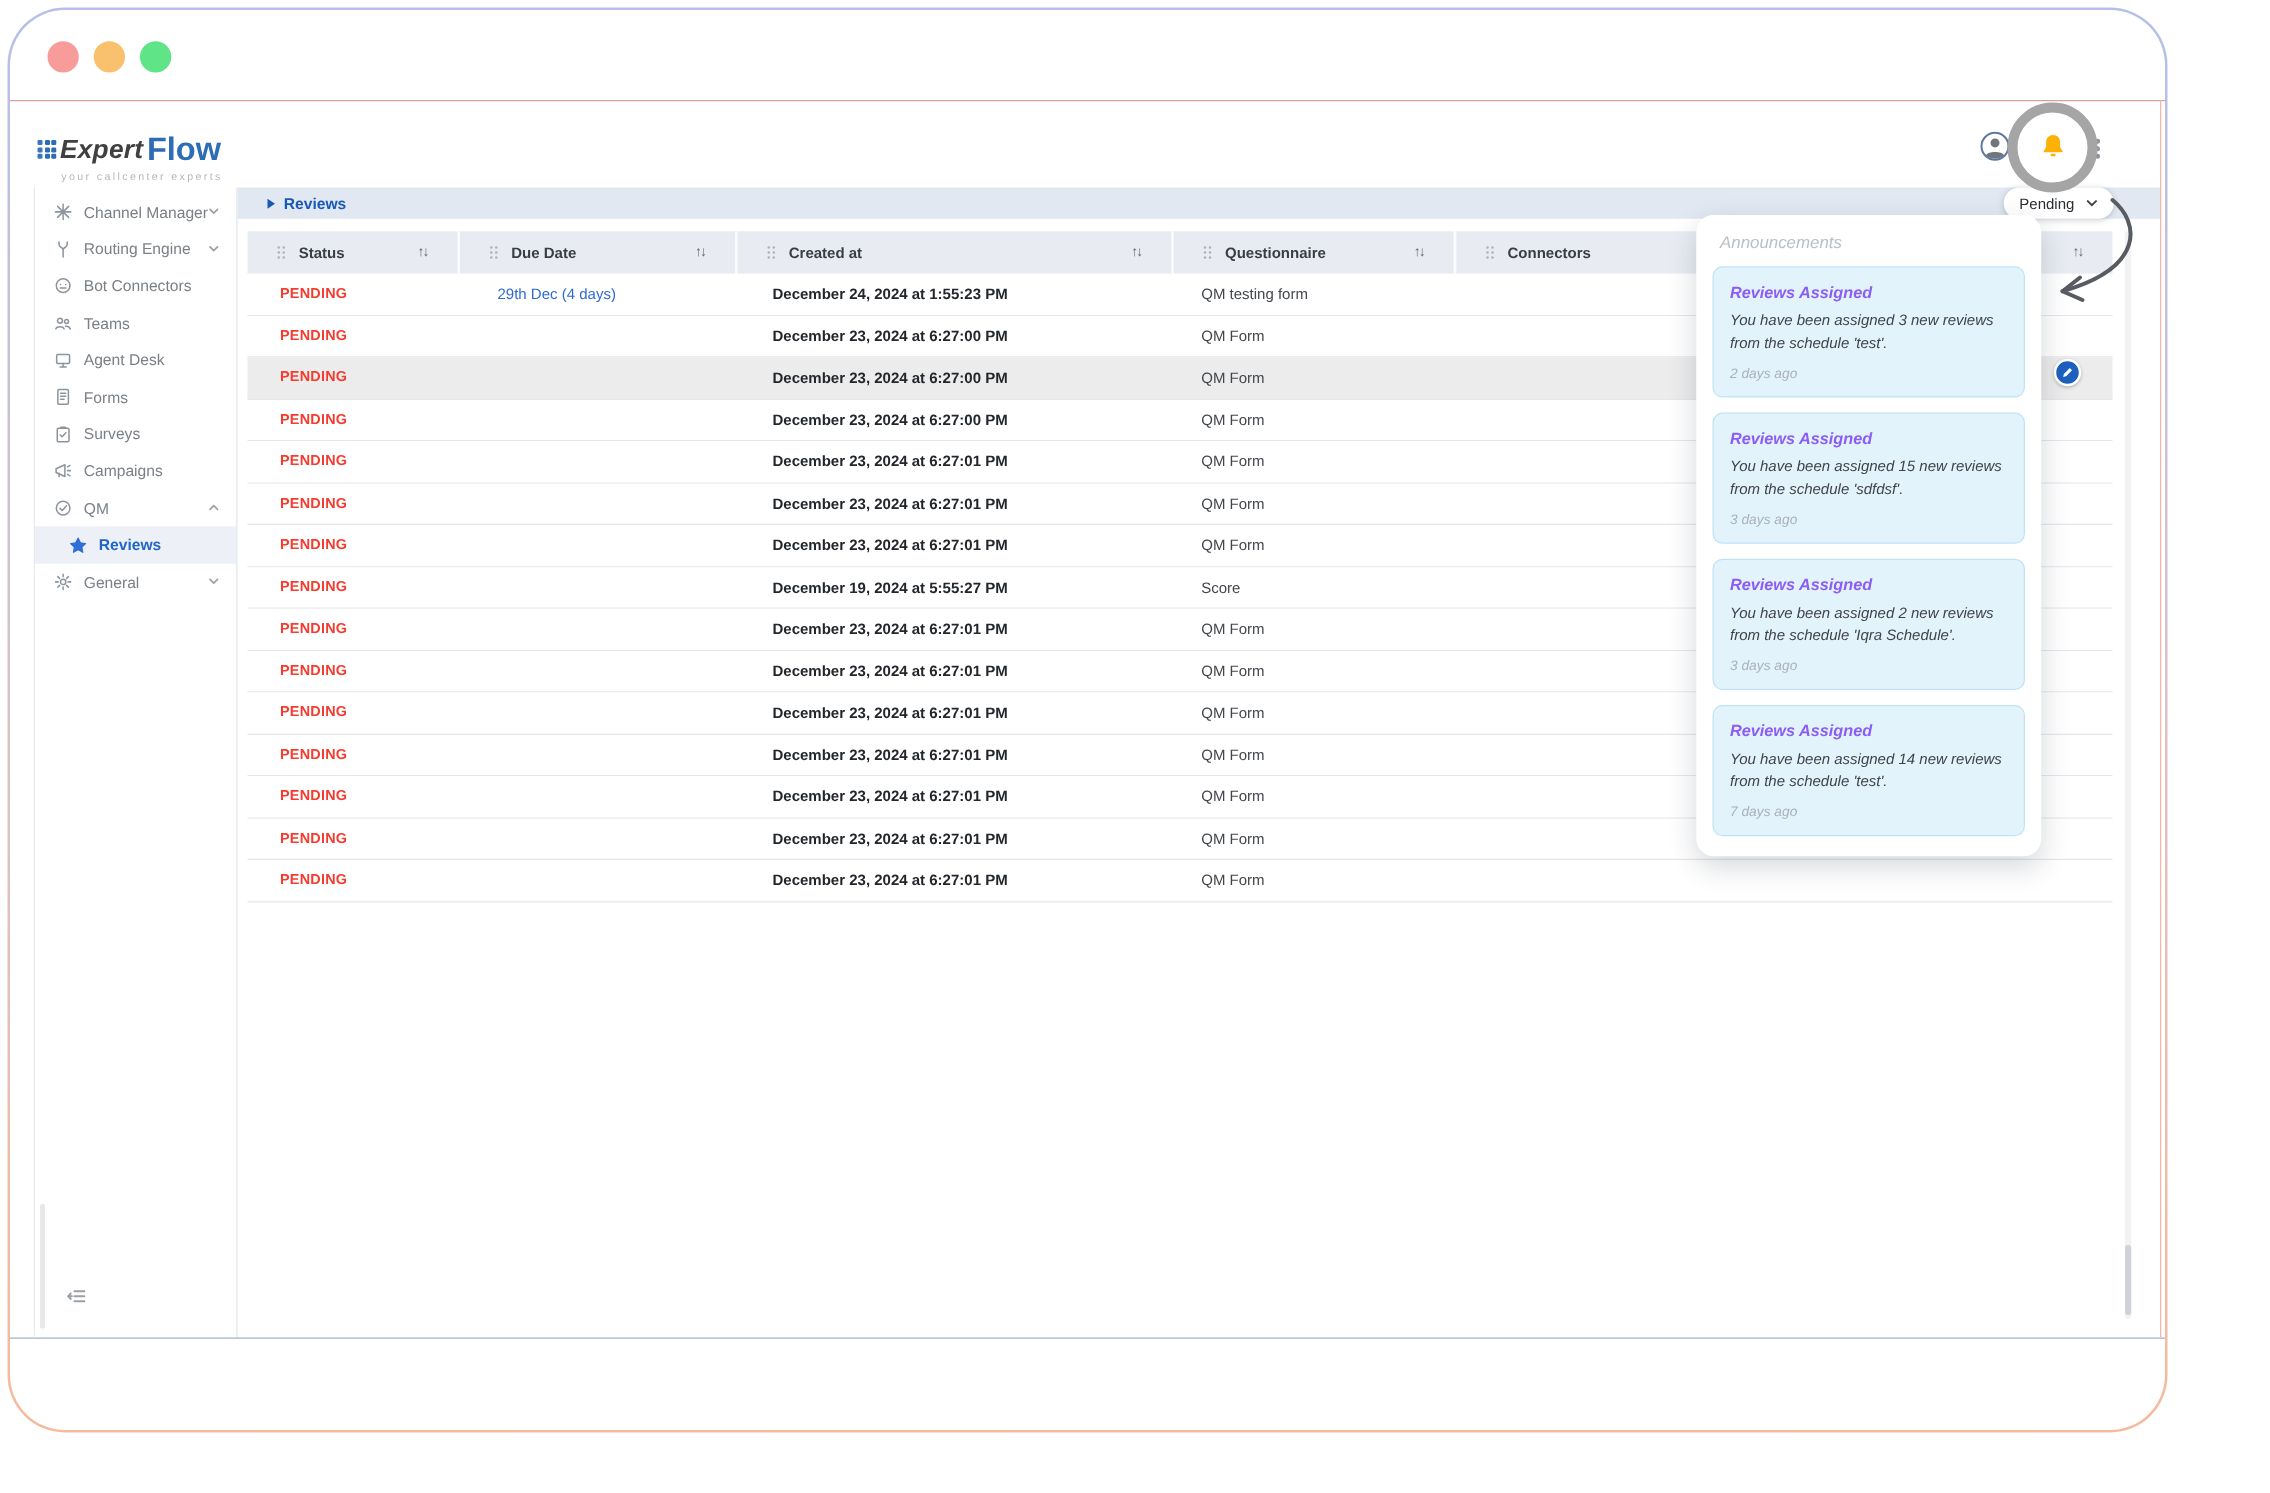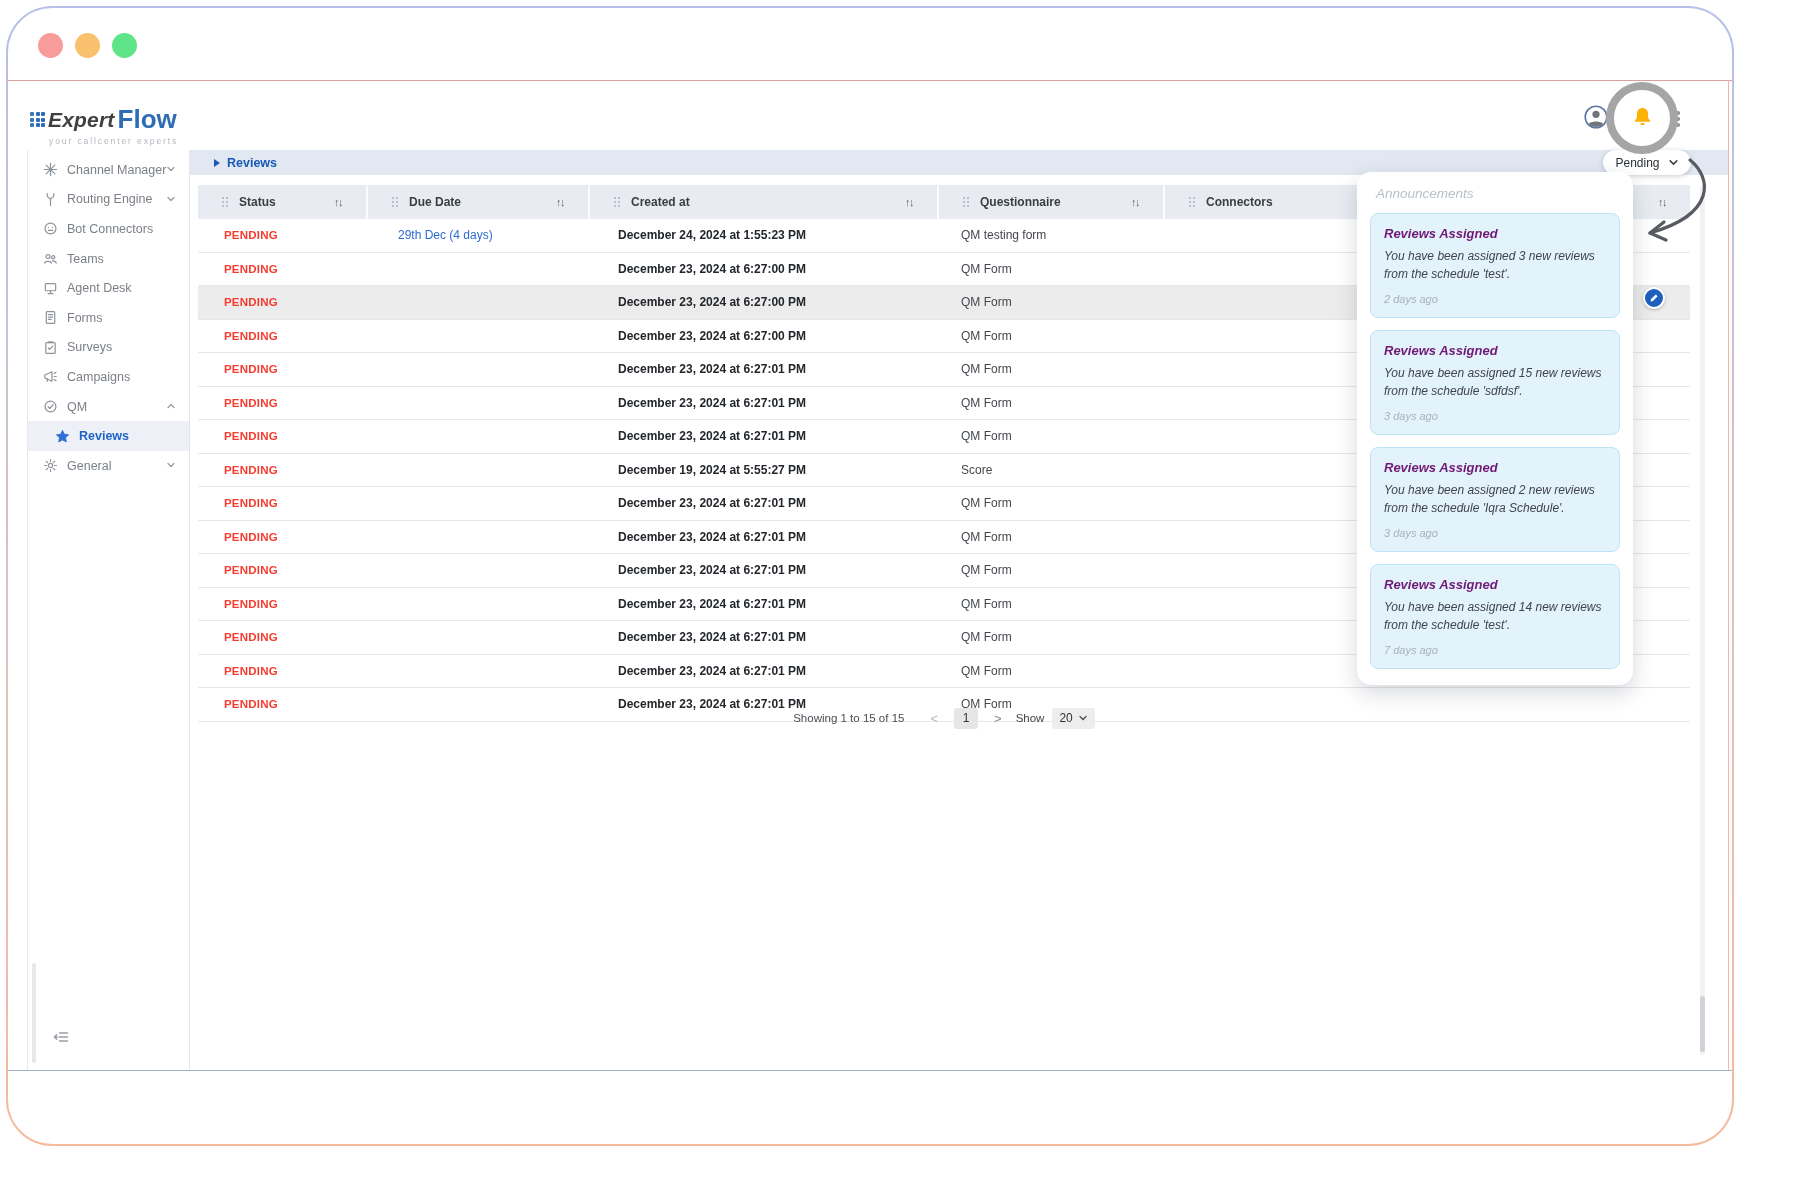--- a/index.html
+++ b/index.html
@@ -78,21 +78,21 @@
   .pg-prev{margin-left:26px;font-size:13px;color:#b3b7bc;cursor:pointer;}
   .pg-page{margin-left:16px;width:24px;height:21px;background:#e6e6e6;border-radius:3px;display:flex;align-items:center;justify-content:center;font-size:12px;color:#303438;cursor:pointer;}
   .pg-next{margin-left:16px;font-size:13px;color:#85898e;cursor:pointer;}
   .pg-show{margin-left:14px;font-size:11.5px;color:#3f444a;}
   .pg-size{margin-left:8px;height:21px;padding:0 7px;background:#ededed;border-radius:3px;display:flex;align-items:center;gap:5px;font-size:12px;color:#303438;cursor:pointer;}
   
   .panel{position:absolute;left:1349px;top:164px;width:276px;height:513px;background:#fff;border-radius:14px;
          box-shadow:0 8px 22px rgba(30,40,60,.18);z-index:46;box-sizing:border-box;padding:14px 13px;overflow:hidden;font-style:italic;}
   .panel-title{font-size:13.5px;color:#b9bfc6;margin-left:6px;}
   .card{margin-top:12px;background:#e3f3fc;border:1px solid #bfe3f6;border-radius:8px;padding:12px 13px;box-sizing:border-box;cursor:pointer;}
-  .card .ctitle{font-size:13px;font-weight:700;color:#701a75;}
+  .card .ctitle{font-size:13px;font-weight:700;color:#8b5cf6;}
   .card .cbody{margin-top:6px;font-size:12px;color:#3f444a;line-height:1.5;}
   .card .ctime{margin-top:10px;font-size:11px;color:#aab1b9;}
   
   .arrow-svg{position:absolute;left:1612px;top:140px;z-index:52;pointer-events:none;}
   .edit-btn{position:absolute;left:1635px;top:279px;width:18px;height:18px;border-radius:50%;background:#1d61bd;
             border:2px solid #fff;box-shadow:0 1px 3px rgba(0,0,0,.25);display:flex;align-items:center;justify-content:center;
             z-index:20;cursor:pointer;box-sizing:content-box;}
   .vscroll-track{position:absolute;left:1692px;top:177px;width:5px;height:870px;background:#f1f2f4;border-radius:3px;}
   .vscroll-thumb{position:absolute;left:1692px;top:988px;width:5px;height:56px;background:#cfd2d6;border-radius:3px;cursor:grab;}
 </style>
@@ -423,33 +423,20 @@
             <div class="trow" style="grid-template-columns: 170px 222px 349px 226px 525px;">
               <span class="td status">PENDING</span>
               <span class="td due"></span>
               <span class="td created">December 23, 2024 at 6:27:01 PM</span>
               <span class="td questionnaire">QM Form</span>
               <span class="td submitted"></span>
             </div>
           </div>
       </div>
 
-      <div class="pager">
-        <span class="pg-summary">Showing 1 to 15 of 15</span>
-        <span class="pg-prev">&lt;</span>
-        <span class="pg-page">1</span>
-        <span class="pg-next">&gt;</span>
-        <span class="pg-show">Show</span>
-        <span class="pg-size">
-          <span>20</span>
-          <svg width="10" height="10" viewBox="0 0 10 10" fill="none" stroke="#4a4f55" stroke-width="1.3" stroke-linecap="round">
-              <path d="M2 3.5l3 3 3-3"></path>
-            </svg>
-        </span>
-      </div>
 
       <div class="panel">
         <div class="panel-title">Announcements</div>
         <div id="cards">
             <div class="card">
               <div class="ctitle">Reviews Assigned</div>
               <div class="cbody">You have been assigned 3 new reviews from the schedule 'test'.</div>
               <div class="ctime">2 days ago</div>
             </div>
             <div class="card">

